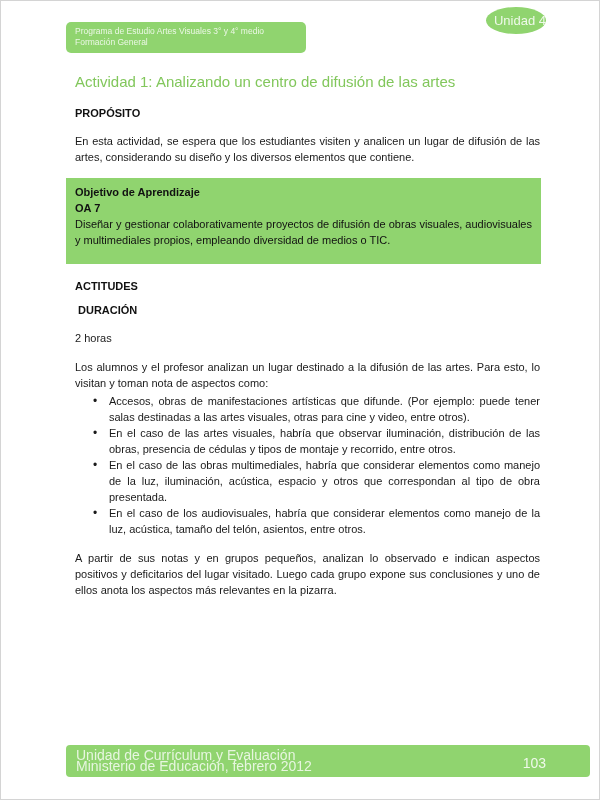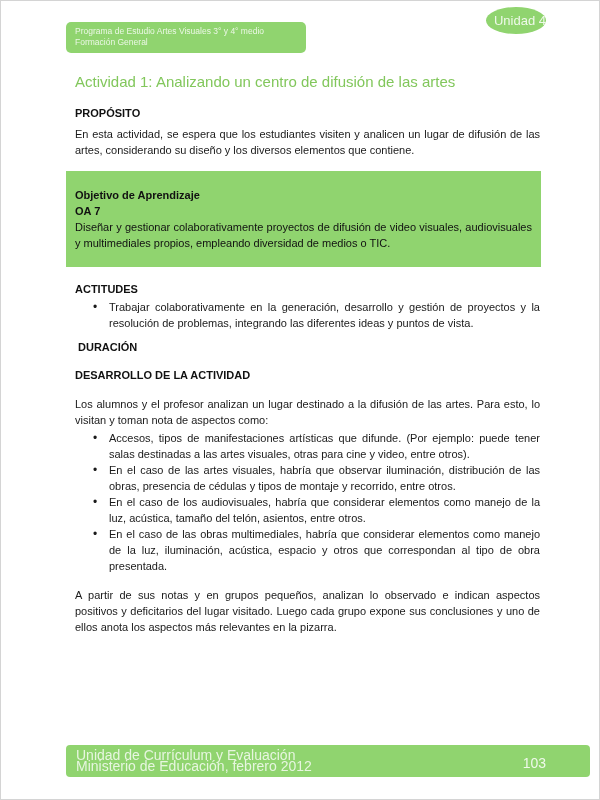--- a/index.html
+++ b/index.html
@@ -52,30 +52,30 @@
     color: var(--title-green);
   }
   .h {
     margin: 14px 1px 1px 9px;
     font-size: 11px;
     line-height: 16px;
     font-weight: bold;
     color: #111;
   }
   .p {
-    margin: 5px 1px 0 9px;
+    margin: 12px 1px 0 9px;
     font-size: 11px;
     line-height: 16px;
     text-align: justify;
   }
   .p.first { margin-top: 13px; }
   .oa-box {
     margin: 13px 0 0 0;
     background: var(--green);
-    padding: 16px 9px 16px 9px;
+    padding: 6px 9px 16px 9px;
   }
   .oa-box .oa-heading, .oa-box .oa-code {
     font-size: 11px; line-height: 16px; font-weight: bold; color: #111; margin: 0;
   }
   .oa-box .oa-body {
     font-size: 11px; line-height: 16px; margin: 0; text-align: justify; color: #111;
   }
   ul.bullets {
     margin: 2px 1px 0 9px;
     padding-left: 34px;
@@ -132,37 +132,34 @@
   <div class="content">
 
     <div class="page-title">Actividad 1: Analizando un centro de difusión de las artes</div>
 
     <div class="h">PROPÓSITO</div>
     <p class="p">En esta actividad, se espera que los estudiantes visiten y analicen un lugar de difusión de las artes, considerando su diseño y los diversos elementos que contiene.</p>
 
     <div class="oa-box">
       <p class="oa-heading">Objetivo de Aprendizaje</p>
       <p class="oa-code">OA 7</p>
-      <p class="oa-body">Diseñar y gestionar colaborativamente proyectos de difusión de video visuales, audiovisuales y multimediales propios, empleando diversidad de medios o TIC.</p>
+      <p class="oa-body">Diseñar y gestionar colaborativamente proyectos de difusión de obras visuales, audiovisuales y multimediales propios, empleando diversidad de medios o TIC.</p>
     </div>
 
     <div class="h">ACTITUDES</div>
-    <ul class="bullets">
-      <li>Trabajar colaborativamente en la generación, desarrollo y gestión de proyectos y la resolución de problemas, integrando las diferentes ideas y puntos de vista.</li>
-    </ul>
 
     <div class="h gap-s">DURACIÓN</div>
+    <p class="p">2 horas</p>
 
-    <div class="h gap-m">DESARROLLO DE LA ACTIVIDAD</div>
     <p class="p first">Los alumnos y el profesor analizan un lugar destinado a la difusión de las artes. Para esto, lo visitan y toman nota de aspectos como:</p>
     <ul class="bullets">
-      <li>Accesos, tipos de manifestaciones artísticas que difunde. (Por ejemplo: puede tener salas destinadas a las artes visuales, otras para cine y video, entre otros).</li>
+      <li>Accesos, obras de manifestaciones artísticas que difunde. (Por ejemplo: puede tener salas destinadas a las artes visuales, otras para cine y video, entre otros).</li>
       <li>En el caso de las artes visuales, habría que observar iluminación, distribución de las obras, presencia de cédulas y tipos de montaje y recorrido, entre otros.</li>
+      <li>En el caso de las obras multimediales, habría que considerar elementos como manejo de la luz, iluminación, acústica, espacio y otros que correspondan al tipo de obra presentada.</li>
       <li>En el caso de los audiovisuales, habría que considerar elementos como manejo de la luz, acústica, tamaño del telón, asientos, entre otros.</li>
-      <li>En el caso de las obras multimediales, habría que considerar elementos como manejo de la luz, iluminación, acústica, espacio y otros que correspondan al tipo de obra presentada.</li>
     </ul>
     <p class="p first">A partir de sus notas y en grupos pequeños, analizan lo observado e indican aspectos positivos y deficitarios del lugar visitado. Luego cada grupo expone sus conclusiones y uno de ellos anota los aspectos más relevantes en la pizarra.</p>
 
   </div>
 
   <div class="footer-bar">
     <div class="footer-org">
       <div>Unidad de Currículum y Evaluación</div>
       <div>Ministerio de Educación, febrero 2012</div>
     </div>

